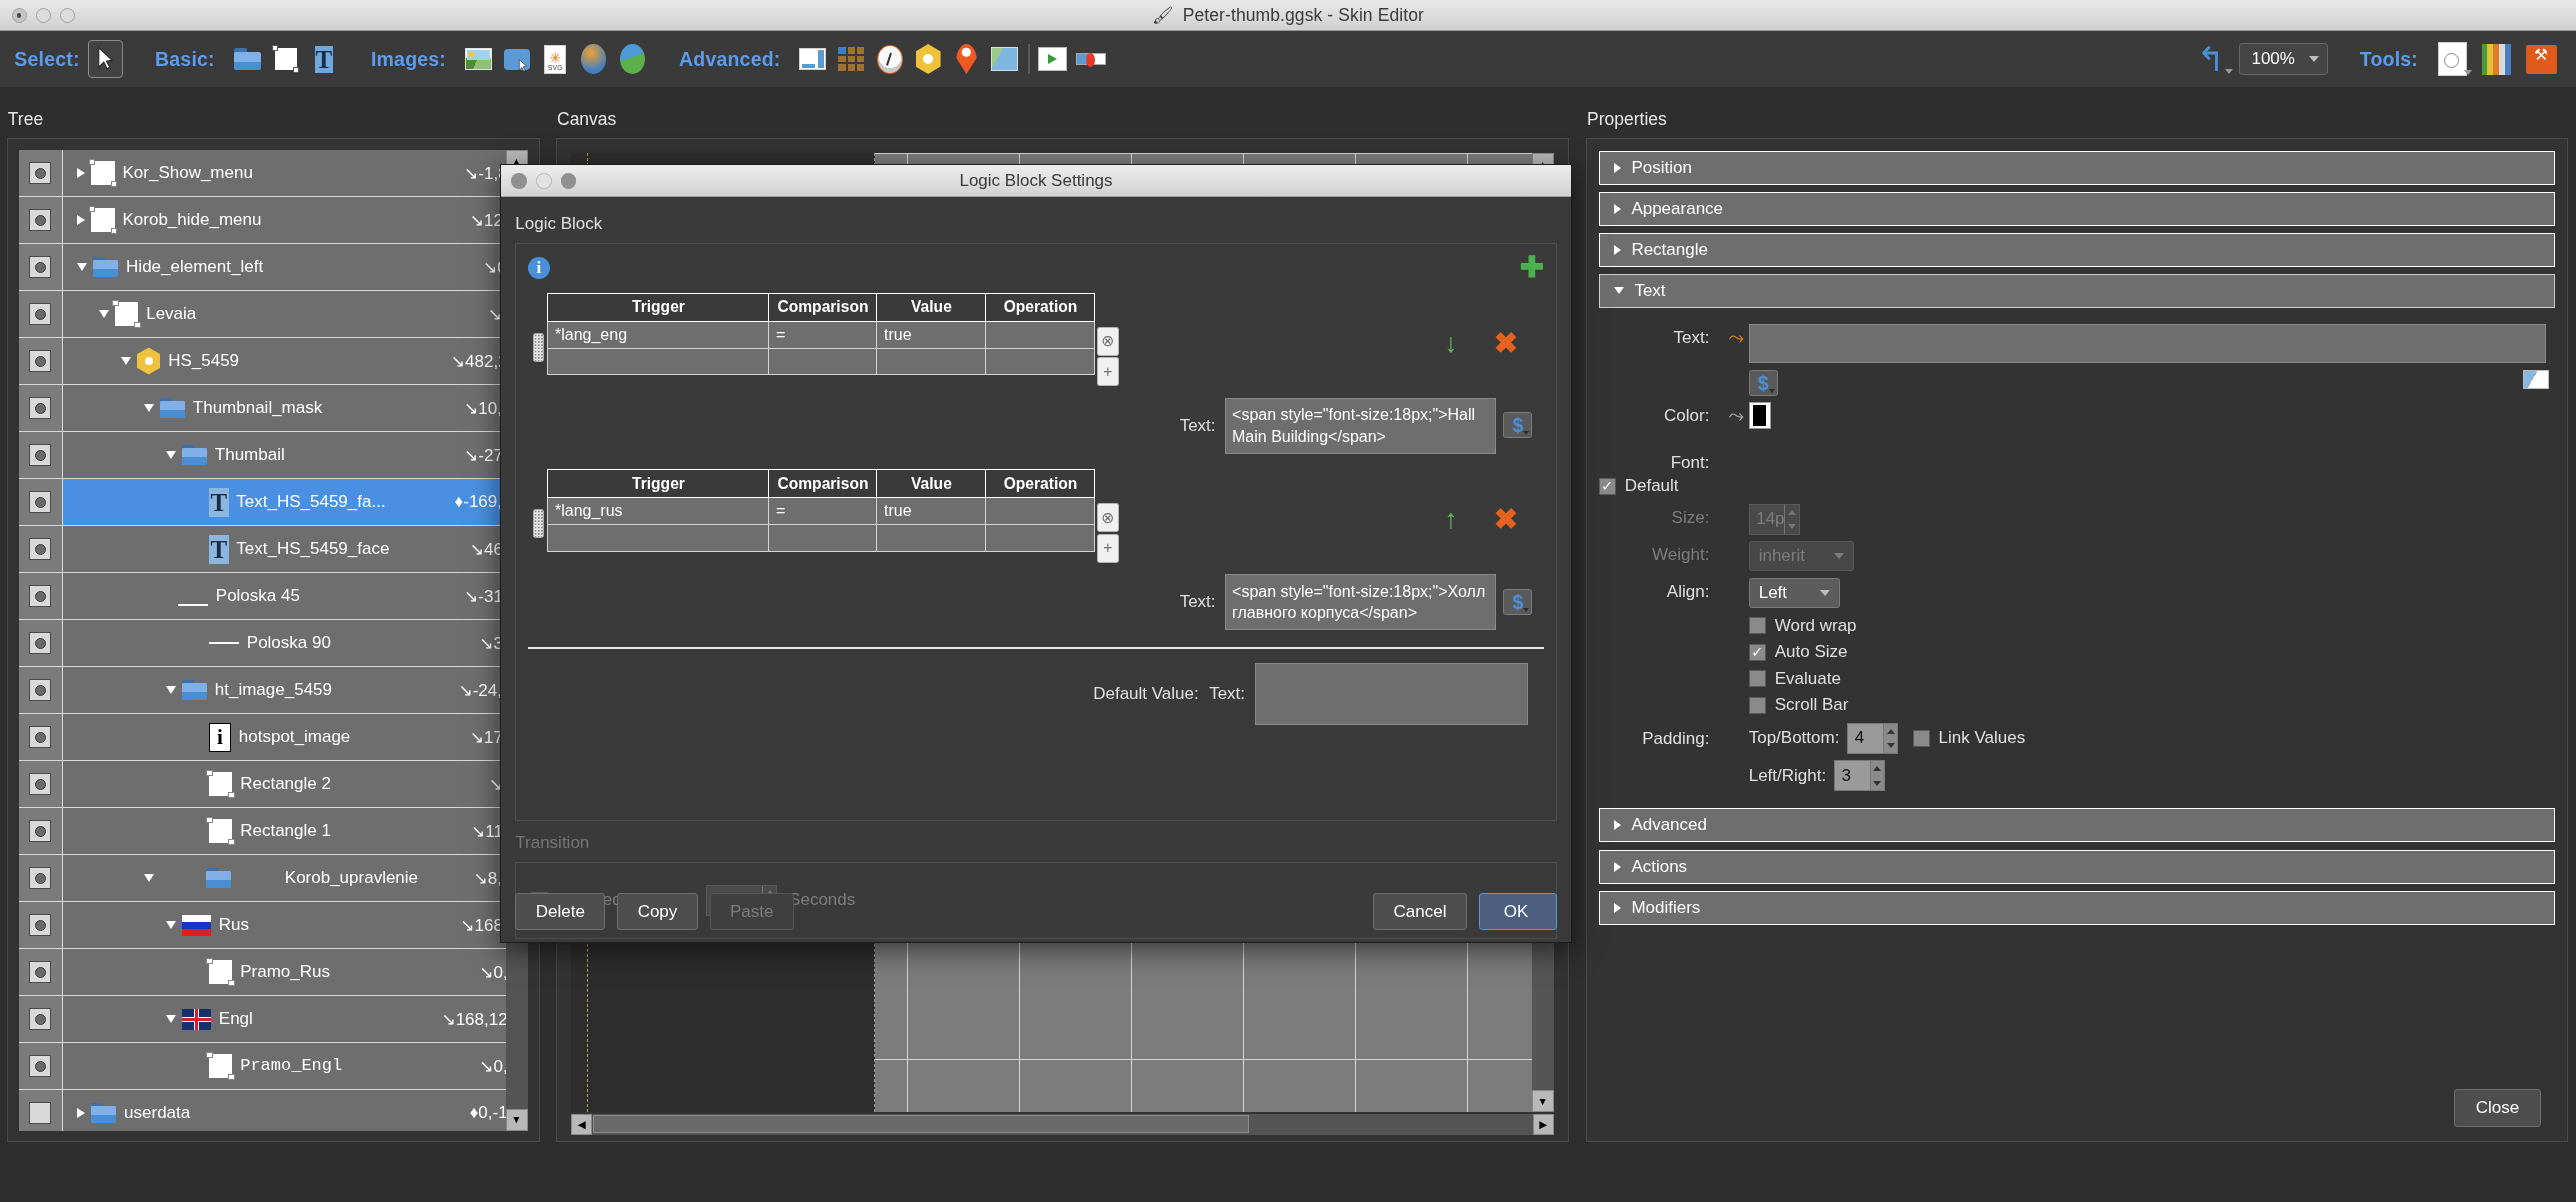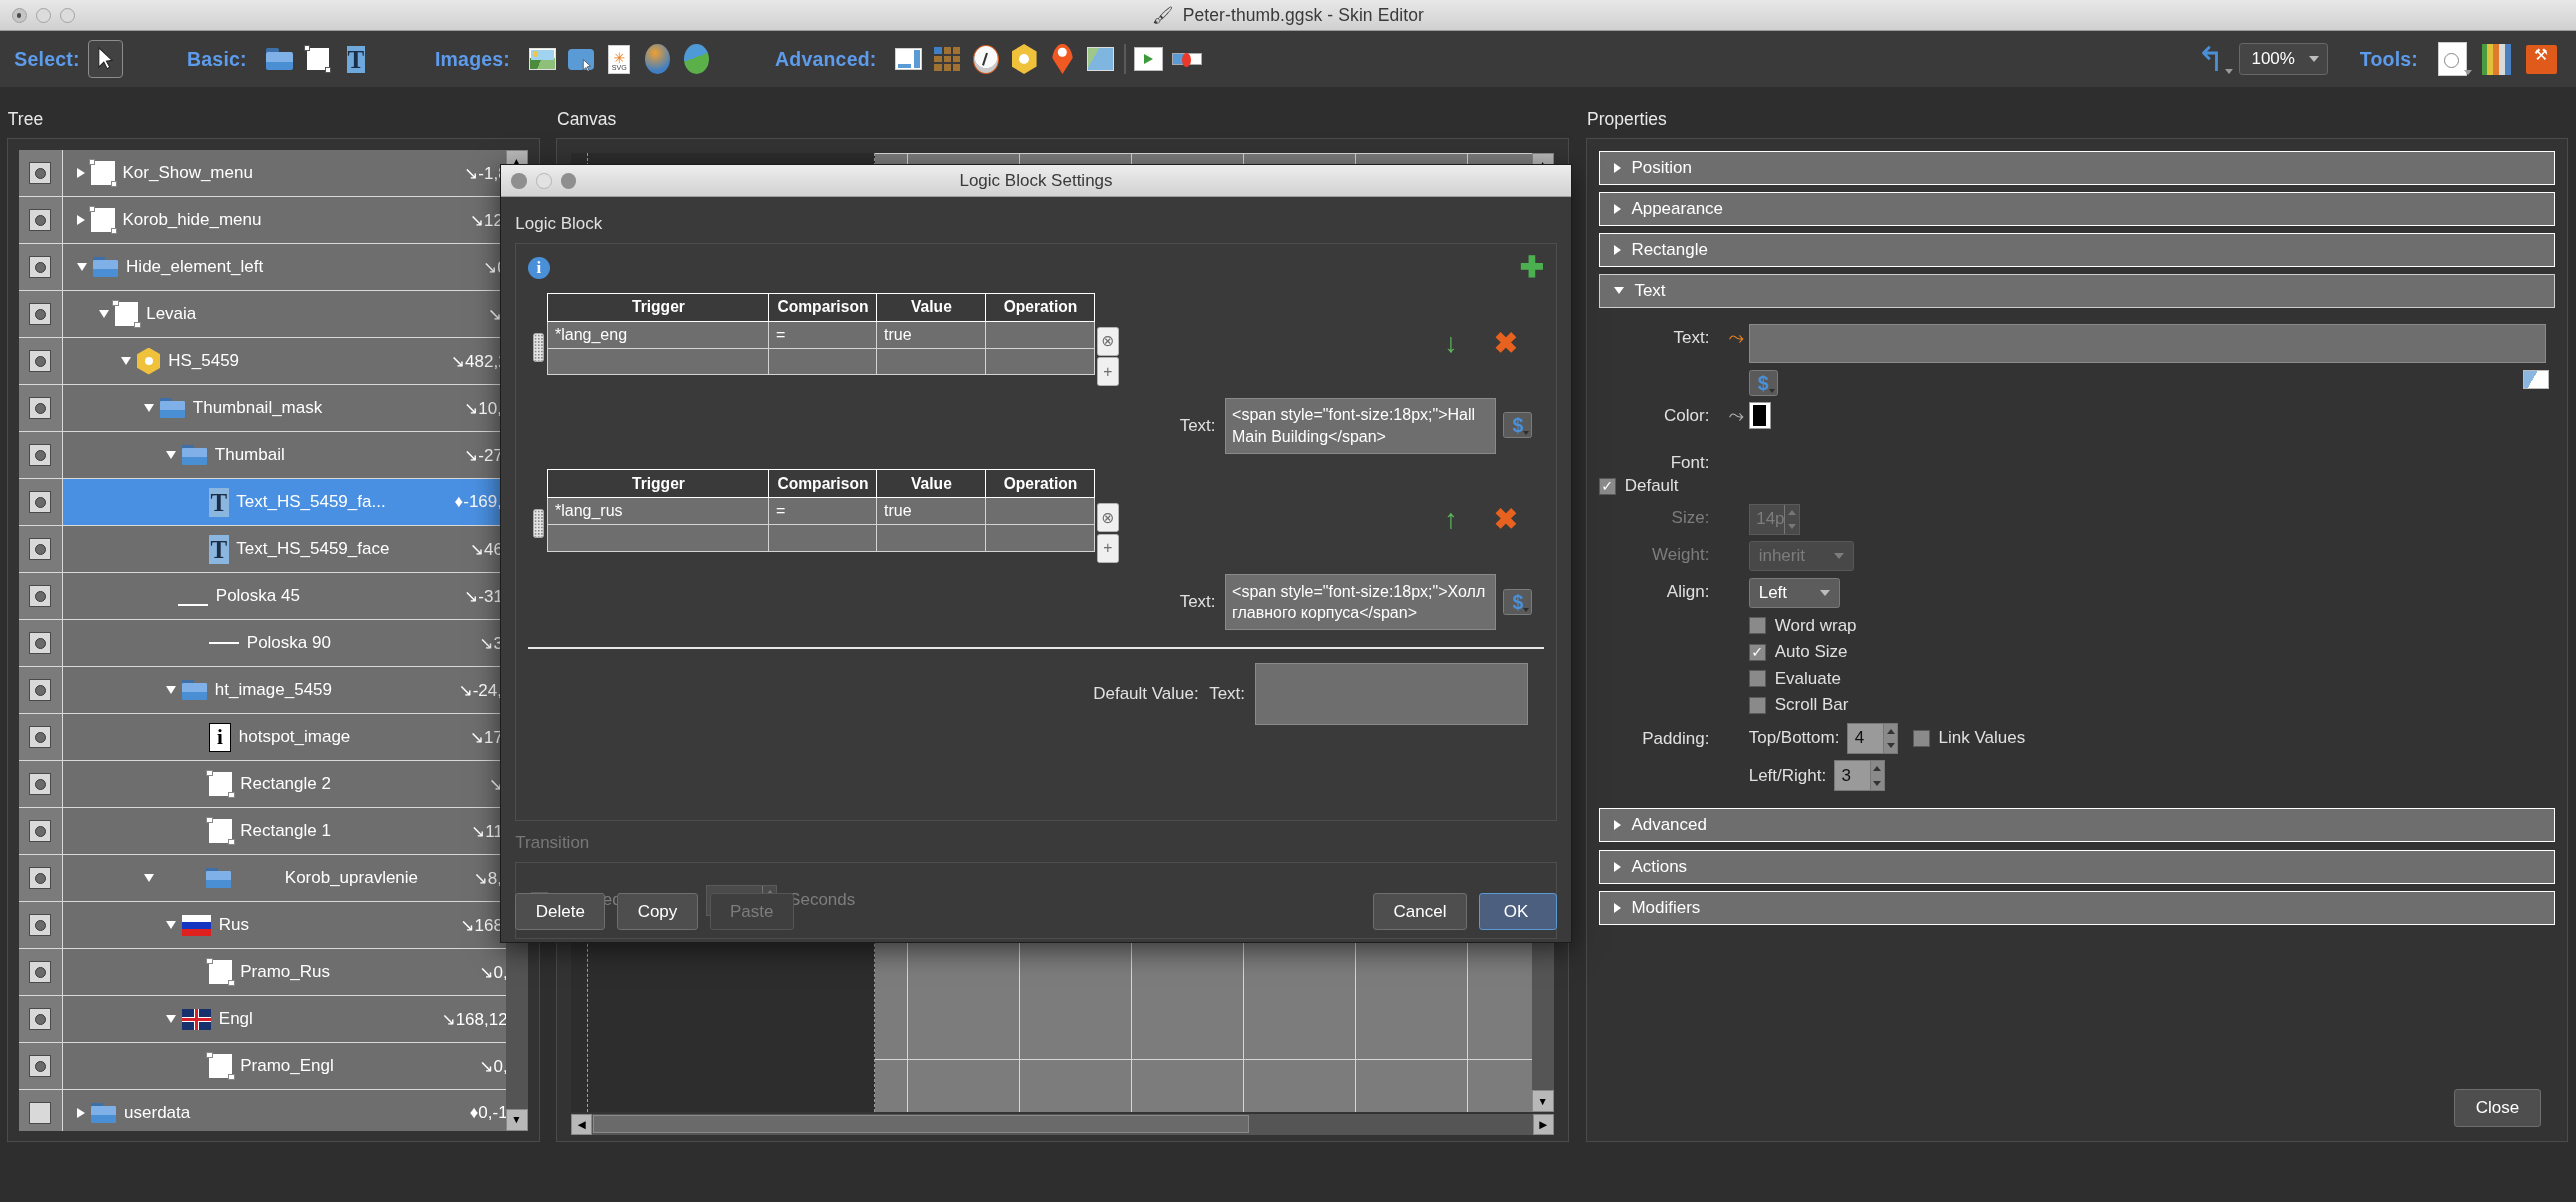--- a/index.html
+++ b/index.html
@@ -29,21 +29,21 @@
   }
   .win-dots i.filled { background: #c5c5c5; }
   .win-dots i.filled::after {
     content:''; display:block; width:4.5px;height:4.5px;border-radius:50%;
     background:#4a4a4a; margin: 4.5px auto;
   }
 
   
   #toolbar {
     position: absolute; left: 0; top: 31px; width: 2576px; height: 56px;
-    background: #3a3a3a; display: flex; align-items: center; gap: 32px;
+    background: #3a3a3a; display: flex; align-items: center;
   }
   .tb-label {
     color: #5d9cec; font-size: 19.5px; font-weight: bold; letter-spacing: 0.2px;
   }
   .tb-group { display: flex; align-items: center; gap: 8.4px; }
   .tb-icon {
     width: 30px; height: 30px; display: flex; align-items: center;
     justify-content: center; position: relative;
   }
   .sel-btn {
@@ -774,21 +774,21 @@
             <span class="tri open"></span>
             <span class="ti ti-flag-uk"></span>
             <span class="tree-name">Engl</span>
           </div>
           <span class="tree-coord">↘168,125</span>
         </div>
         <div class="tree-row">
           <div class="eye-cell">
             <span class="eye "></span>
           </div>
-          <div style="display:flex;align-items:center;padding-left:125px;flex:1;min-width:0;">
+          <div style="display:flex;align-items:center;padding-left:125px;flex:1;min-width:0;font-family:Liberation Mono, monospace;">
             <span class="tri none"></span>
             <span class="ti ti-rect"></span>
             <span class="tree-name">Pramo_Engl</span>
           </div>
           <span class="tree-coord">↘0,0</span>
         </div>
         <div class="tree-row">
           <div class="eye-cell">
             <span class="eye blank"></span>
           </div>

